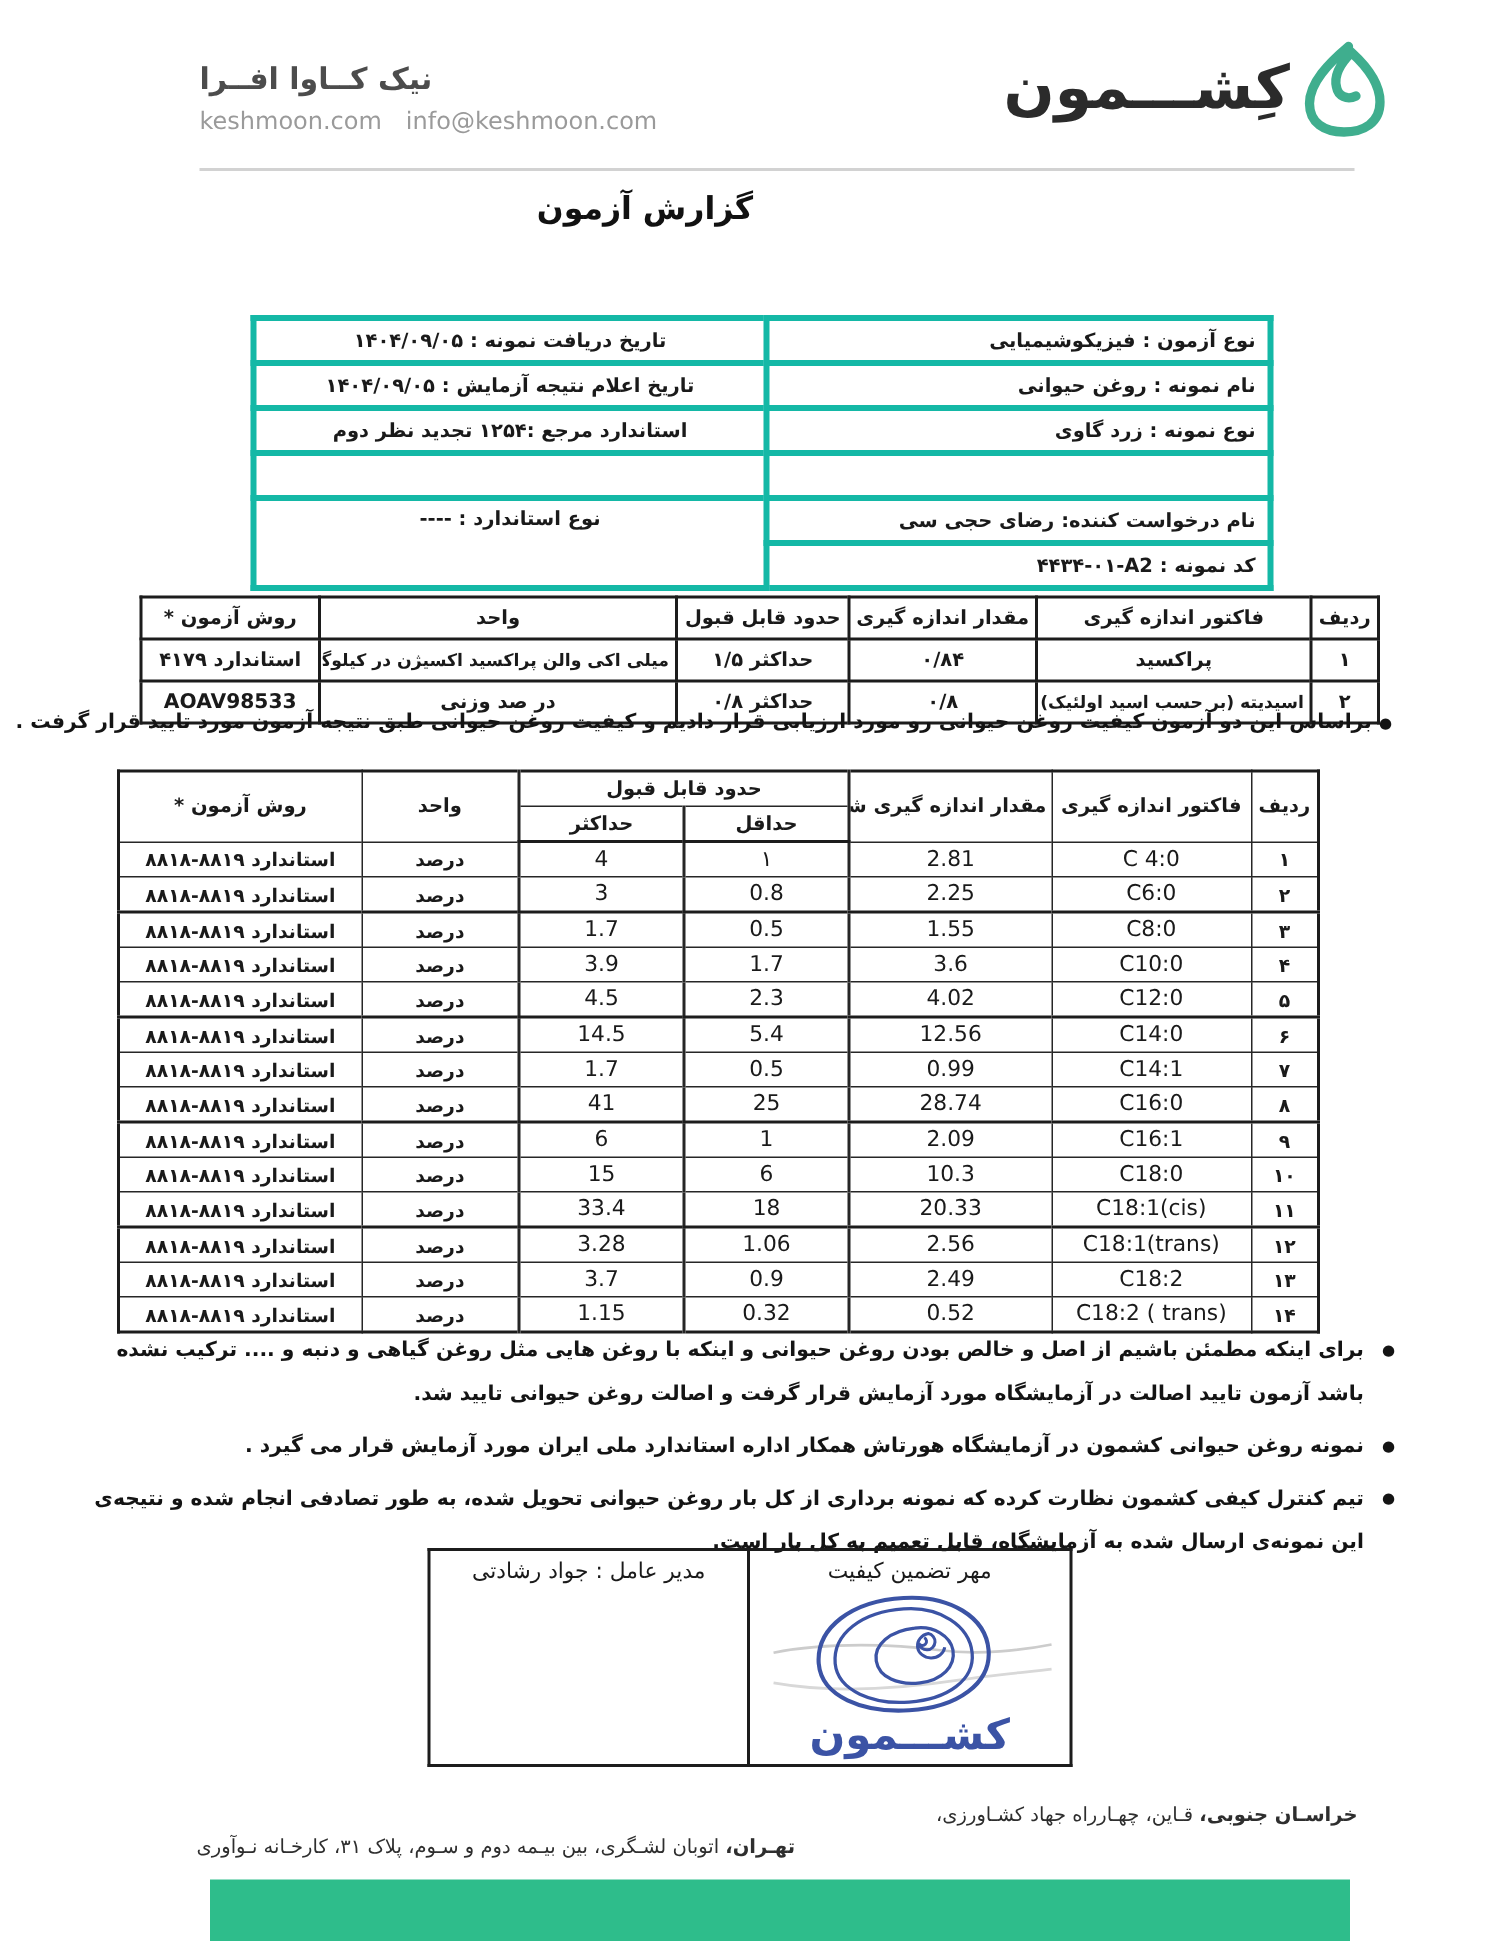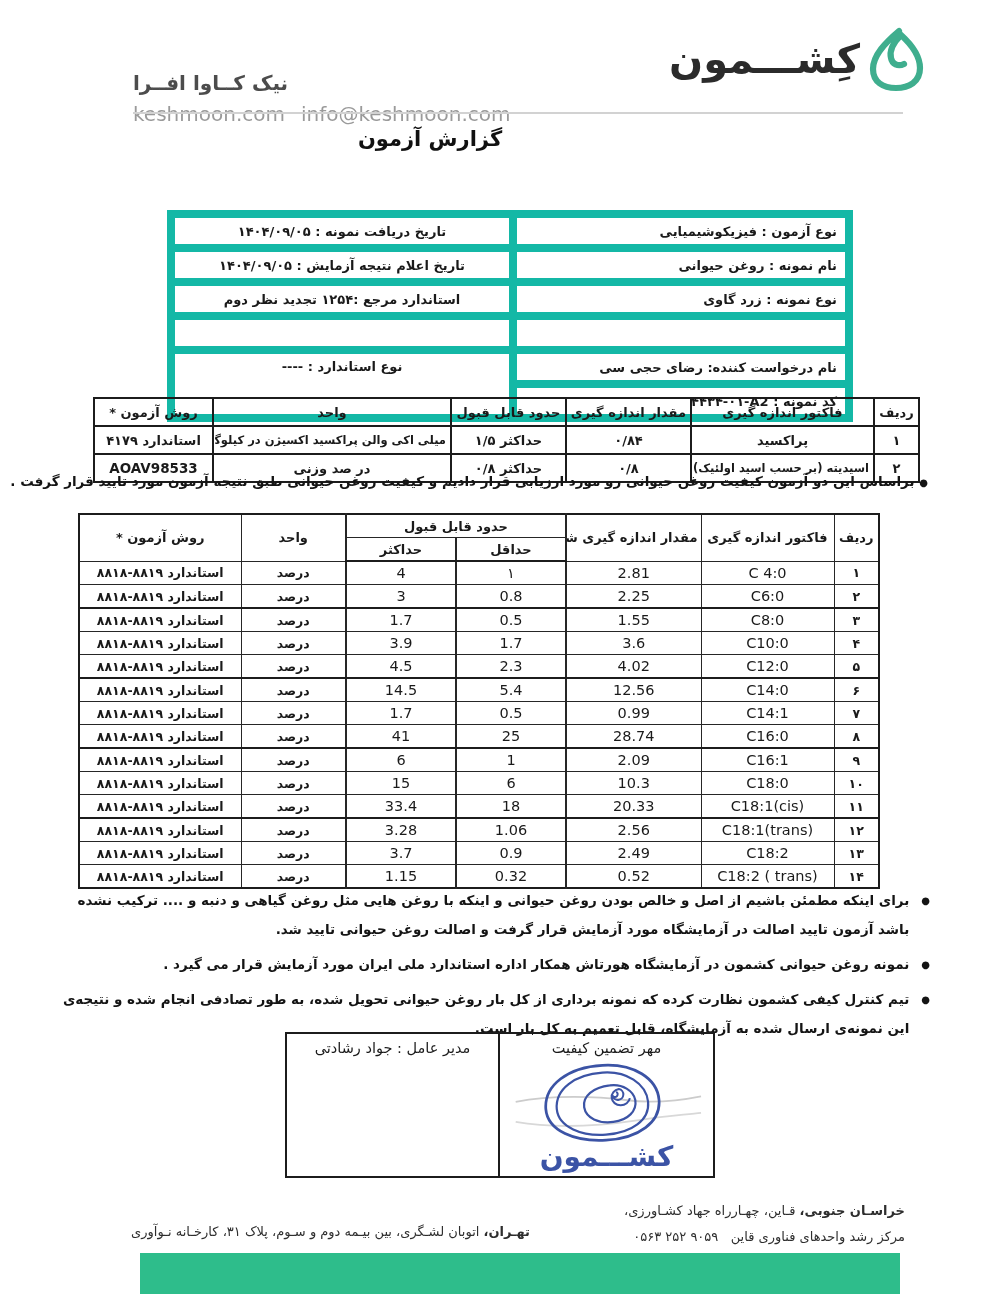--- a/index.html
+++ b/index.html
@@ -2,28 +2,28 @@
 <html lang="fa"><head>
 <meta charset="utf-8">
 <style>
   html,body{margin:0;padding:0;background:#fff;}
   body{width:1000px;height:1294px;position:relative;overflow:hidden;
        font-family:"DejaVu Sans",sans-serif;color:#1a1a1a;}
   .abs{position:absolute;}
   
   .brand-word{font-size:40px;font-weight:bold;color:#2b2b2b;}
   .company{font-size:20px;font-weight:bold;color:#4c4c4c;}
-  .contacts{font-size:20px;color:#9a9a9a;display:flex;gap:16px;margin-top:7px;}
+  .contacts{font-size:16px;color:#9a9a9a;display:flex;gap:16px;margin-top:7px;}
   .hr{height:0;border-top:2px solid #d2d2d2;}
   .title{width:860px;text-align:center;font-size:21px;font-weight:bold;color:#111;}
   
   table{border-collapse:collapse;table-layout:fixed;direction:rtl;}
   td,th{overflow:hidden;white-space:nowrap;}
   
-  .info-table td{border:8px solid #14b8a6;font-size:13px;font-weight:600;height:24px;padding:1px 8px;}
+  .info-table td{border:4px solid #14b8a6;font-size:13px;font-weight:600;height:24px;padding:1px 8px;}
   .info-table td.r{text-align:right;}
   .info-table td.l{text-align:center;}
   .info-table td.topcell{vertical-align:top;padding-top:5px;}
   
   .chem-table th,.chem-table td{border:2px solid #1c1c1c;height:24px;padding:1px 4px;text-align:center;}
   .chem-table th{font-size:13px;font-weight:700;}
   .chem-table td{font-size:13px;font-weight:600;border-radius:13px;}
   .chem-table .small{font-size:11.5px;}
   .chem-table .lat{font-size:13.5px;font-weight:600;}
   
@@ -57,21 +57,21 @@
 </head>
 <body>
 
 <div class="abs" style="left:866px;top:26px;width:62px;height:66px;">
   <svg width="62" height="66" viewBox="0 0 62 66">
     <path d="M33 5 C 20 16, 7 29, 7 43 C 7 56, 17 62, 30 62 C 43 62, 54 56, 54 42 C 54 30, 46 19, 35 9 C 28 16, 23 24, 25 32 C 26 38, 32 41, 38 38" fill="none" stroke="#3fae8e" stroke-width="6.2" stroke-linecap="round"></path>
   </svg>
 </div>
 <div class="abs brand-word" style="right:140px;top:36px;direction:rtl;">کِشـــمون</div>
 
-<div class="abs" style="left:133px;top:40px;margin-top:31px;">
+<div class="abs" style="left:133px;top:40px;">
   <div class="company" style="direction:rtl;text-align:right;display:inline-block;">نیک کــاوا افــرا</div>
   <div class="contacts">
     <span>keshmoon.com</span>
     <span>info@keshmoon.com</span>
   </div>
 </div>
 
 <div class="abs hr" style="left:133px;top:112px;width:770px;"></div>
 
 <div class="abs title" style="top:127px;">گزارش آزمون</div>
@@ -391,21 +391,17 @@
       <div class="sig-title" style="direction:rtl;">مدیر عامل : جواد رشادتی</div>
     </td>
   </tr>
 </tbody>
   </table>
 
 <div class="footer-r abs" style="right:95px;top:1198px;">
   <div>
     <b>خراسـان جنوبی،</b><span> قـاین، چهـارراه جهاد کشـاورزی،</span>
   </div>
-  <div>
-    <span>مرکز رشد واحدهای فناوری قاین</span>&nbsp;&nbsp;
-    <span>۹۰۵۹ ۲۵۲ ۰۵۶۳</span>
-  </div>
 </div>
 <div class="footer-l abs" style="right:470px;top:1224px;">
   <b>تهـران،</b><span> اتوبان لشـگری، بین بیـمه دوم و سـوم، پلاک ۳۱، کارخـانه نـوآوری</span>
 </div>
 <div class="greenbar abs" style="left:140px;top:1253px;width:760px;height:41px;"></div>
 
 </body></html>

